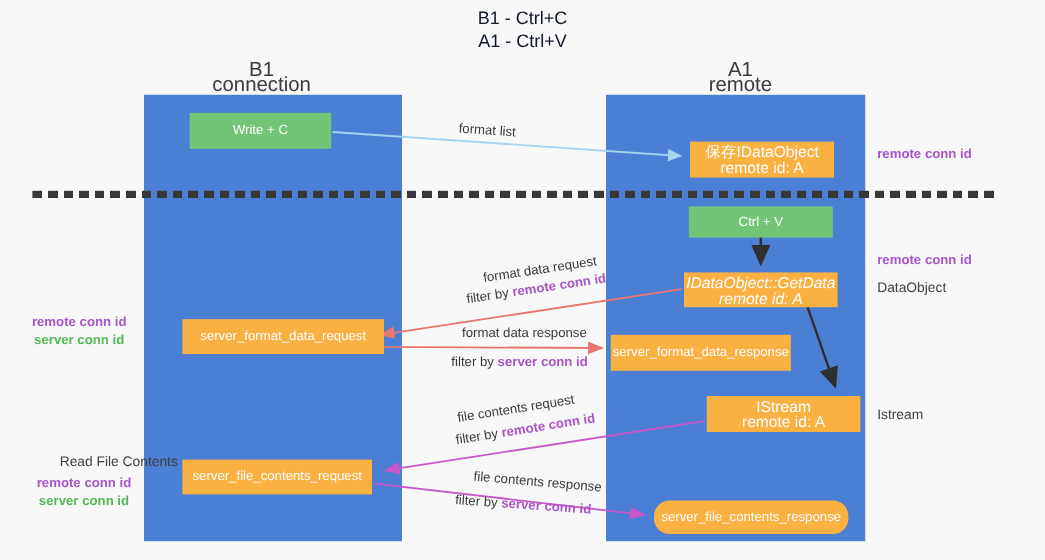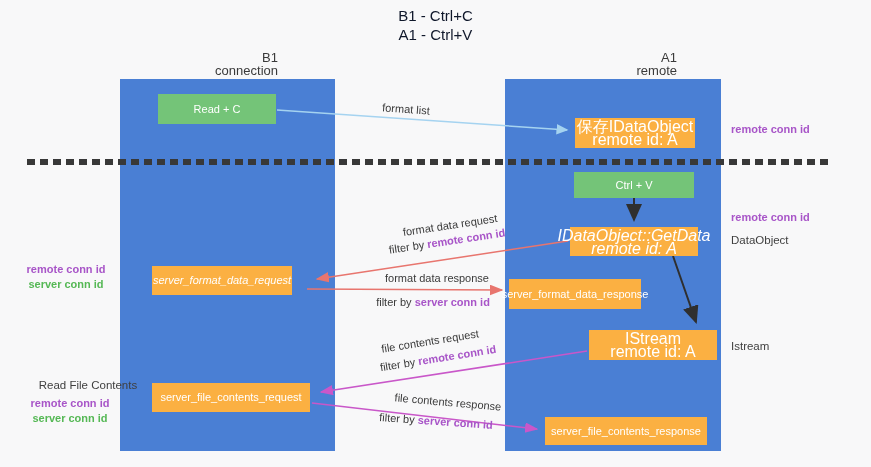--- a/index.html
+++ b/index.html
@@ -11,51 +11,51 @@
     font-family:"Liberation Sans","DejaVu Sans",sans-serif;
     color:#3a3a3a;
     overflow:hidden;
   }
   .title{
     position:absolute;left:0;top:6px;width:871px;
     text-align:center;font-size:15px;line-height:19px;color:#0f172a;
   }
   .col-header{
     position:absolute;top:51px;width:120px;
-    text-align:right;font-size:13px;line-height:13px;color:#3a3a3a;
+    text-align:center;font-size:17px;line-height:13px;color:#3a3a3a;
   }
   .col-header.left{left:158px;}
   .col-header.right{left:557px;}
   .lifeline{
     position:absolute;top:79px;width:215px;height:372px;
     background:#4a7fd4;
   }
   .lifeline.left{left:120px;}
   .lifeline.right{left:505px;width:216px;}
   .divider{
     position:absolute;left:27px;top:159px;width:806px;height:6px;
     background:repeating-linear-gradient(90deg,#383838 0 8px,transparent 8px 13px);
   }
   .node{
     position:absolute;display:flex;flex-direction:column;
     align-items:center;justify-content:center;
     color:#fff;font-size:11px;line-height:13px;text-align:center;
   }
   .node.green{background:#74c478;}
   .node.orange{background:#fbb042;}
-  .node.two{font-size:16px;}
+  .node.two{font-size:13px;}
   .n-ctrl-c{left:158px;top:94px;width:118px;height:30px;}
   .n-save{left:575px;top:118px;width:120px;height:30px;}
   .n-ctrl-v{left:574px;top:172px;width:120px;height:26px;}
   .n-getdata{left:570px;top:227px;width:128px;height:29px;font-style:italic;}
-  .n-sfd-req{left:152px;top:266px;width:140px;height:29px;font-style:italic;}
-  .n-sfd-resp{left:509px;top:279px;width:132px;height:30px;}
+  .n-sfd-req{left:152px;top:266px;width:168px;height:29px;}
+  .n-sfd-resp{left:509px;top:279px;width:150px;height:30px;}
   .n-istream{left:589px;top:330px;width:128px;height:30px;}
   .n-sfc-req{left:152px;top:383px;width:158px;height:29px;}
-  .n-sfc-resp{left:545px;top:417px;width:162px;height:28px;}
+  .n-sfc-resp{left:545px;top:417px;width:162px;height:28px;border-radius:13px;}
   .side{
     position:absolute;font-size:11px;white-space:nowrap;
   }
   .side.purple{color:#a855c8;font-weight:bold;}
   .side.green{color:#55b855;font-weight:bold;}
   .side.dark{color:#3f3f3f;}
   .left-stack{
     position:absolute;text-align:center;font-size:11px;line-height:15px;
   }
   .alabel{
@@ -106,21 +106,21 @@
     <line x1="277" y1="110" x2="567" y2="130" stroke="#a5d3f0" stroke-width="1.5" marker-end="url(#m-blue)"></line>
     <line x1="634" y1="197" x2="634" y2="220" stroke="#2f2f2f" stroke-width="2" marker-end="url(#m-black)"></line>
     <line x1="673" y1="256" x2="696" y2="322" stroke="#2f2f2f" stroke-width="2" marker-end="url(#m-black)"></line>
     <line x1="568" y1="241" x2="317" y2="279" stroke="#e8756e" stroke-width="1.5" marker-end="url(#m-red)"></line>
     <line x1="307" y1="289" x2="502" y2="290" stroke="#e8756e" stroke-width="1.5" marker-end="url(#m-red)"></line>
     <line x1="587" y1="351" x2="321" y2="392" stroke="#c957c9" stroke-width="1.5" marker-end="url(#m-magenta)"></line>
     <line x1="312" y1="403" x2="537" y2="429" stroke="#c957c9" stroke-width="1.5" marker-end="url(#m-magenta)"></line>
   </svg>
 
   <div class="node green n-ctrl-c">
-    <span>Read + C</span>
+    <span>Write + C</span>
   </div>
 
   <div class="node orange two n-save">
     <span>保存IDataObject</span>
     <span>remote id: A</span>
   </div>
 
   <div class="node green n-ctrl-v">
     <span>Ctrl + V</span>
   </div>
@@ -154,21 +154,21 @@
   <div class="side purple" style="left:731px;top:123px;">remote conn id</div>
   <div class="side purple" style="left:731px;top:211px;">remote conn id</div>
   <div class="side dark" style="left:731px;top:234px;font-size:11.5px;">DataObject</div>
   <div class="side dark" style="left:731px;top:340px;font-size:11.5px;">Istream</div>
   <div class="side dark" style="left:734px;top:424px;font-size:11.5px;margin-top:48px;">Write File Contents</div>
 
   <div class="left-stack" style="left:0;top:262px;width:132px;">
     <div class="side purple" style="position:static;">remote conn id</div>
     <div class="side green" style="position:static;">server conn id</div>
   </div>
-  <div class="left-stack" style="left:0;top:378px;width:142px;color:#3f3f3f;font-size:11.5px;padding-left:17px;">Read File Contents</div>
+  <div class="left-stack" style="left:11px;top:378px;width:142px;color:#3f3f3f;font-size:11.5px;padding-left:17px;">Read File Contents</div>
   <div class="left-stack" style="left:0;top:396px;width:140px;">
     <div class="side purple" style="position:static;">remote conn id</div>
     <div class="side green" style="position:static;">server conn id</div>
   </div>
 
   <div class="alabel" style="left:406px;top:109px;transform:translate(-50%,-50%) rotate(4deg);">format list</div>
 
   <div class="alabel" style="left:450px;top:225px;transform:translate(-50%,-50%) rotate(-8.5deg);">format data request</div>
   <div class="alabel" style="left:447px;top:241px;transform:translate(-50%,-50%) rotate(-8.5deg);">
     <span>filter by </span><span class="hl">remote conn id</span>

